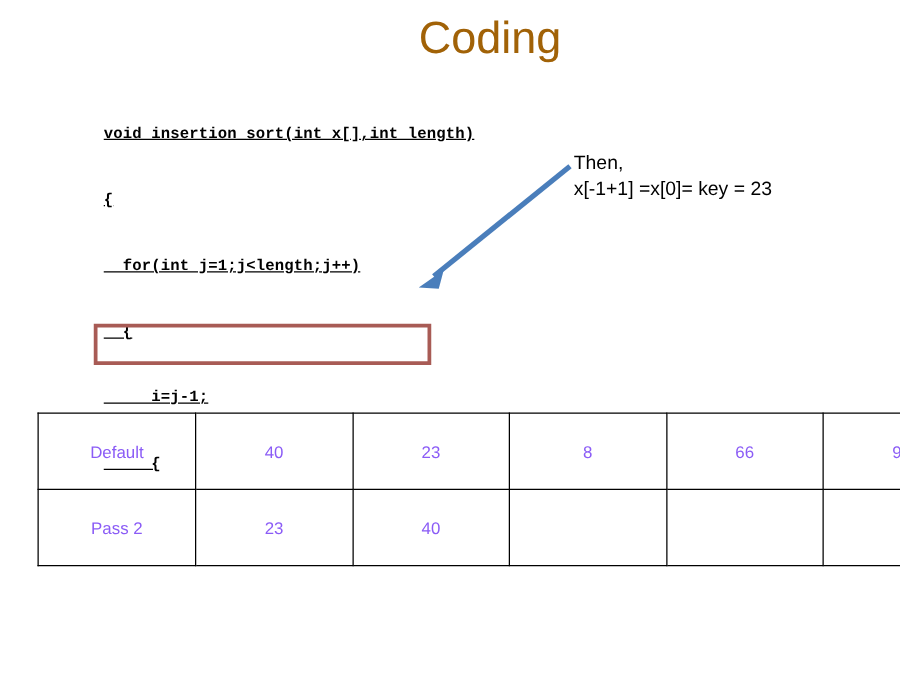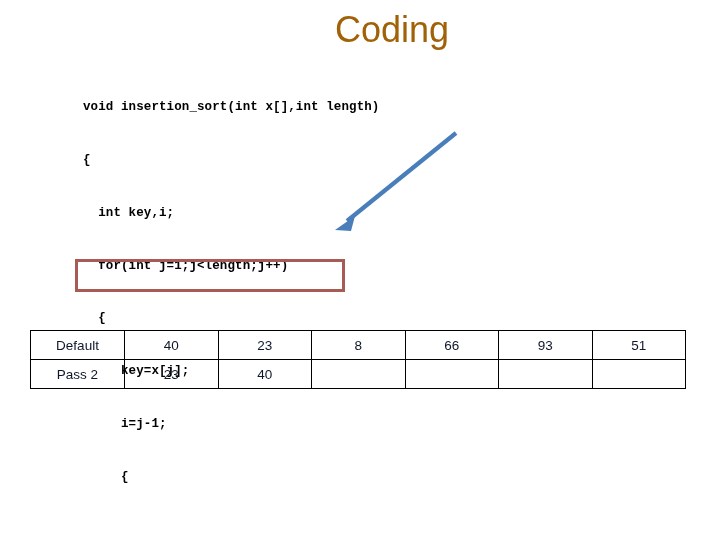--- a/index.html
+++ b/index.html
@@ -42,20 +42,21 @@
     font-weight: bold;
     line-height: 17.6px;
     color: #000000;
     white-space: pre;
     letter-spacing: 0.1px;
   }
   .code-line {
     white-space: pre;
     display: block;
     height: 17.6px;
+    text-decoration: underline;
   }
 
   
   .highlight-rect {
     position: absolute;
     left: 75px;
     top: 259px;
     width: 270px;
     height: 33px;
     border: 3px solid #a85b55;
@@ -94,60 +95,60 @@
     border-collapse: collapse;
     table-layout: fixed;
   }
   .pass-table td {
     border: 1.5px solid #000000;
     height: 28px;
     text-align: center;
     vertical-align: middle;
     font-family: "Liberation Sans", sans-serif;
     font-size: 13.5px;
-    color: #0f172a;
-    padding: 0;
+    color: #8b5cf6;
+    padding: 16px;
   }
   .pass-table td.label-cell {
     width: 93px;
   }
   .pass-table td.value-cell {
     width: 92.5px;
   }
 </style>
 </head>
 <body>
 
 <div class="slide-title">Coding</div>
 
 <div class="code-block">
   <span class="code-line">void insertion_sort(int x[],int length)</span>
   <span class="code-line">{</span>
-  <span class="code-line">  int key,i;</span>
   <span class="code-line">  for(int j=1;j&lt;length;j++)</span>
   <span class="code-line">  {</span>
-  <span class="code-line">     key=x[j];</span>
   <span class="code-line">     i=j-1;</span>
   <span class="code-line">     {</span>
   
   
   
   
   
   
 </div>
 
 <div class="highlight-rect"></div>
 
 <svg class="arrow-svg" viewBox="0 0 150 120" xmlns="http://www.w3.org/2000/svg">
   <line x1="131" y1="13" x2="22" y2="101" stroke="#4a7ebb" stroke-width="4.2" stroke-linecap="butt"></line>
   <polygon points="10,110 30,96 26,111" fill="#4a7ebb"></polygon>
 </svg>
 
 <div class="annotation">
+  <span class="line1">Then,</span>
+  <span class="line2">x[-1+1] =x[0]= key = 23</span>
 </div>
 
 <table class="pass-table">
   <tbody>
     <tr>
       <td class="label-cell">Default</td>
       <td class="value-cell">40</td>
       <td class="value-cell">23</td>
       <td class="value-cell">8</td>
       <td class="value-cell">66</td>

